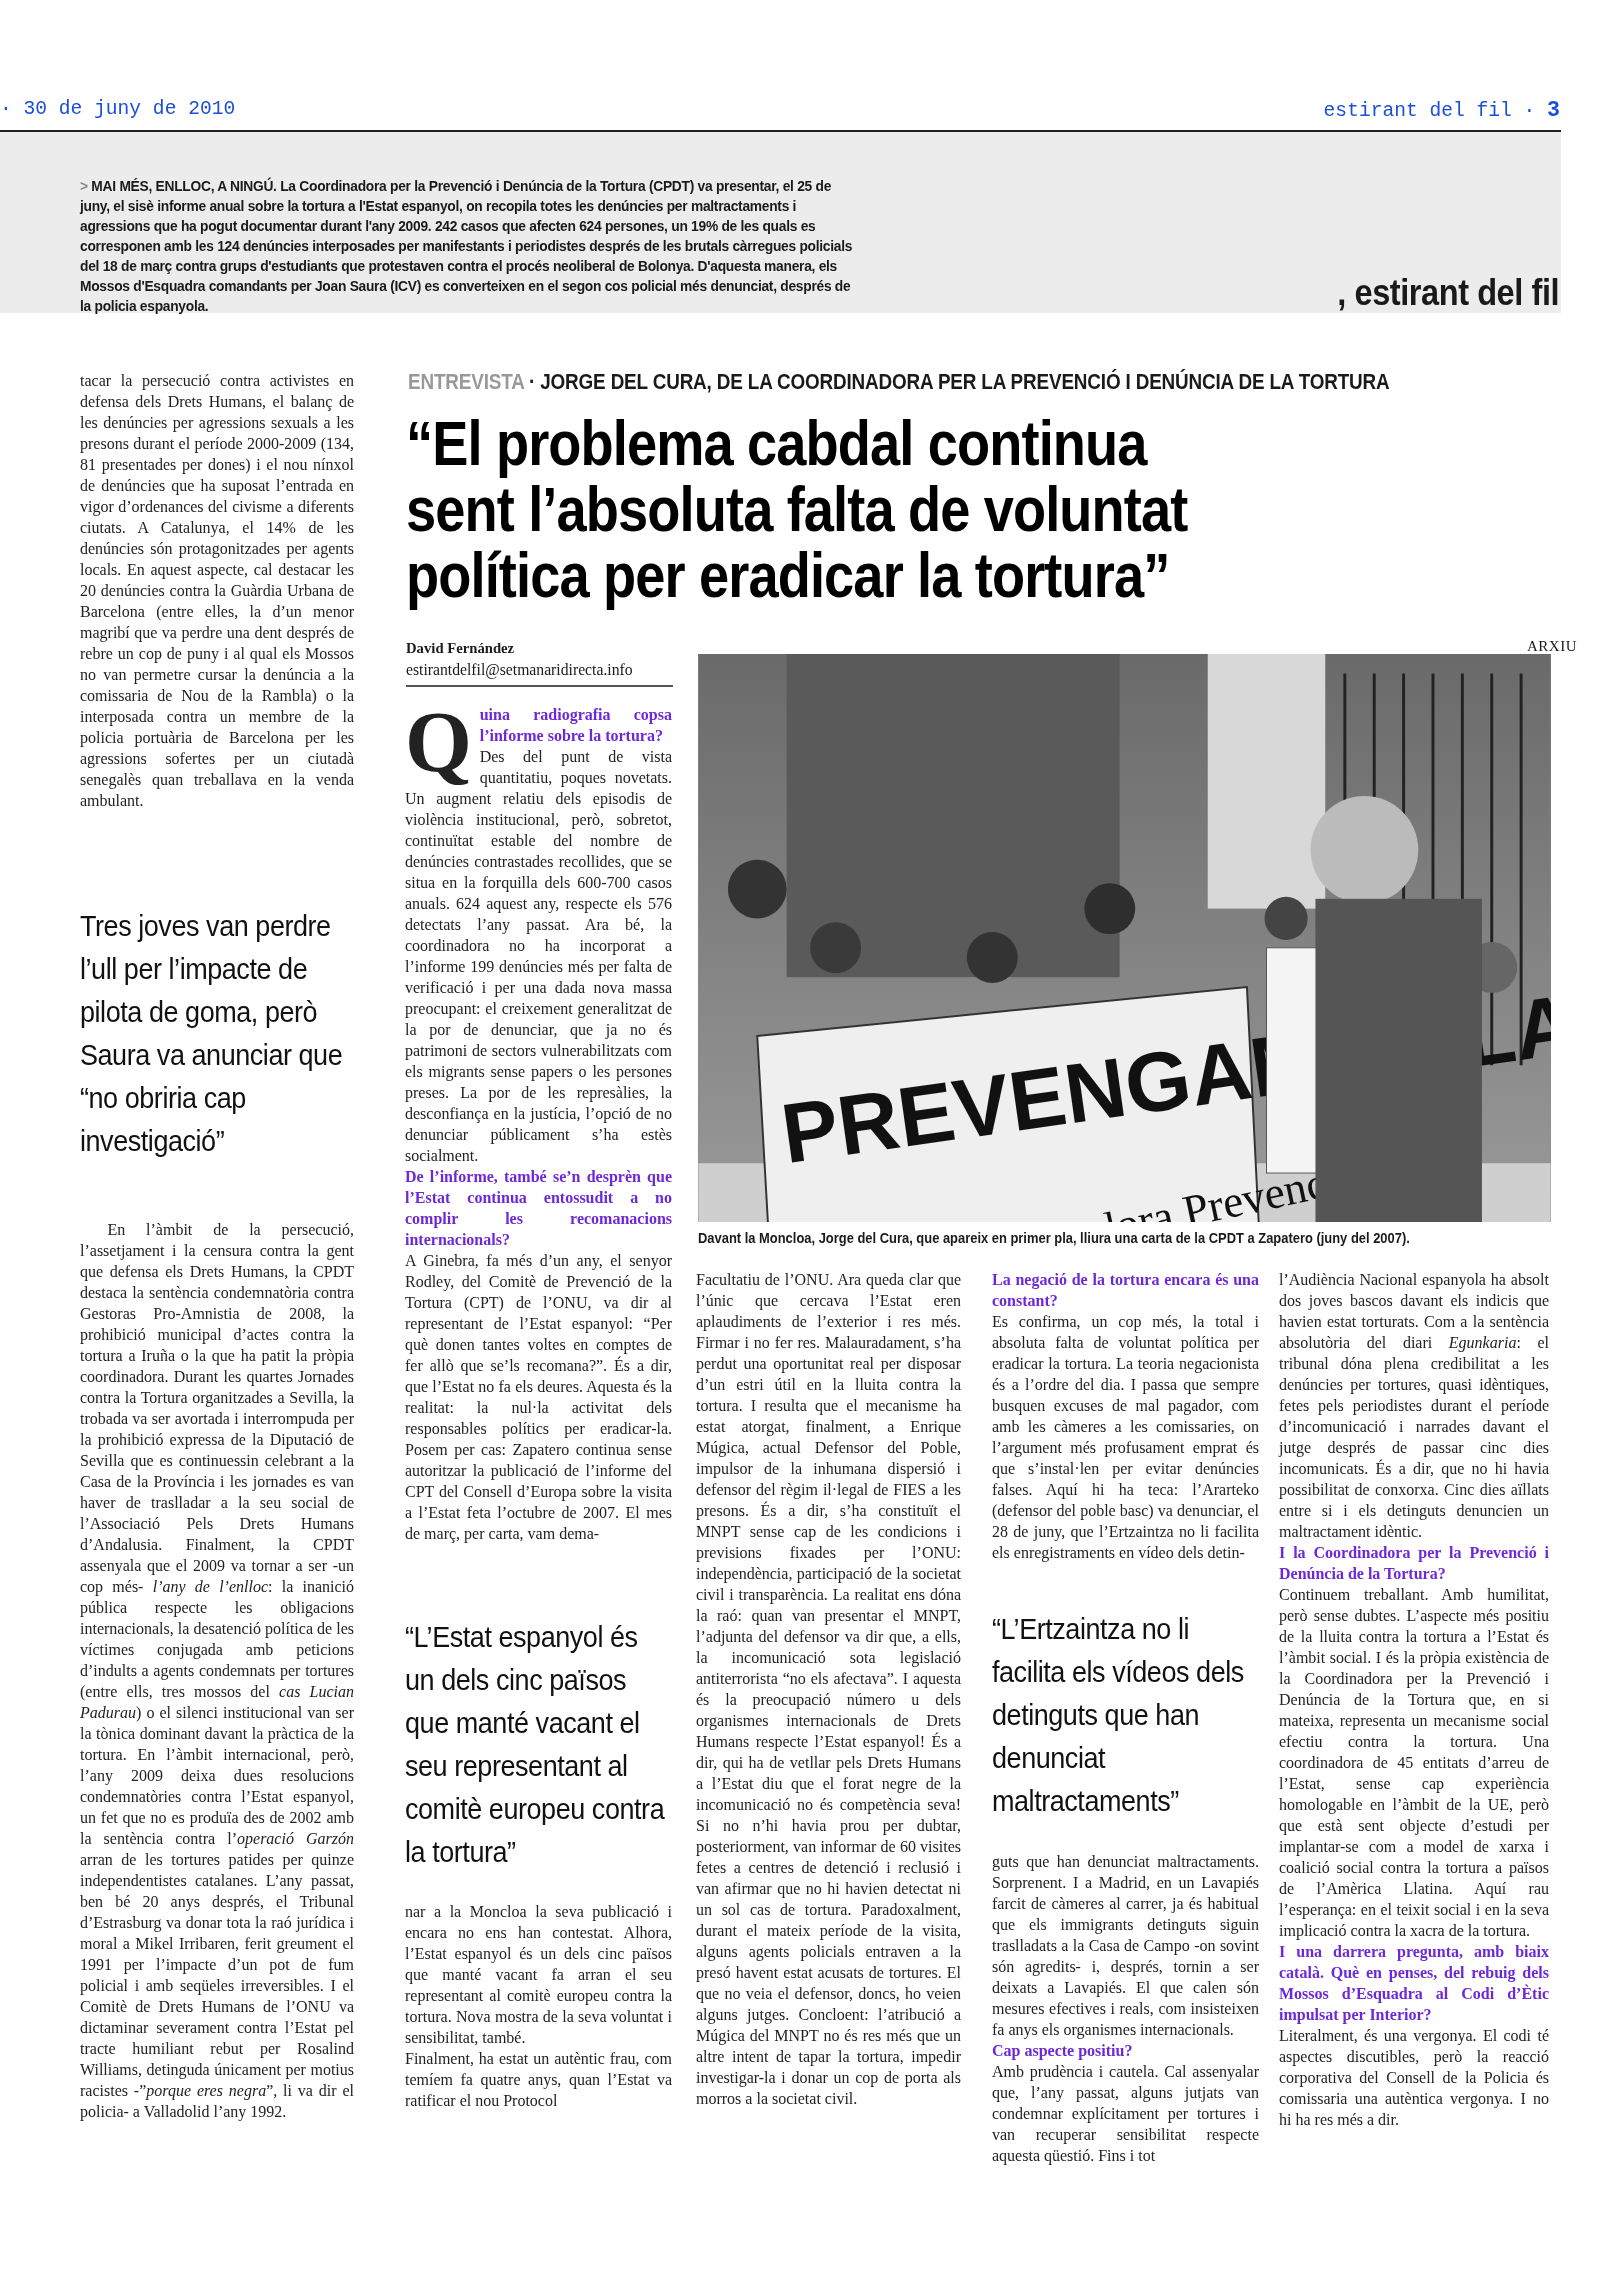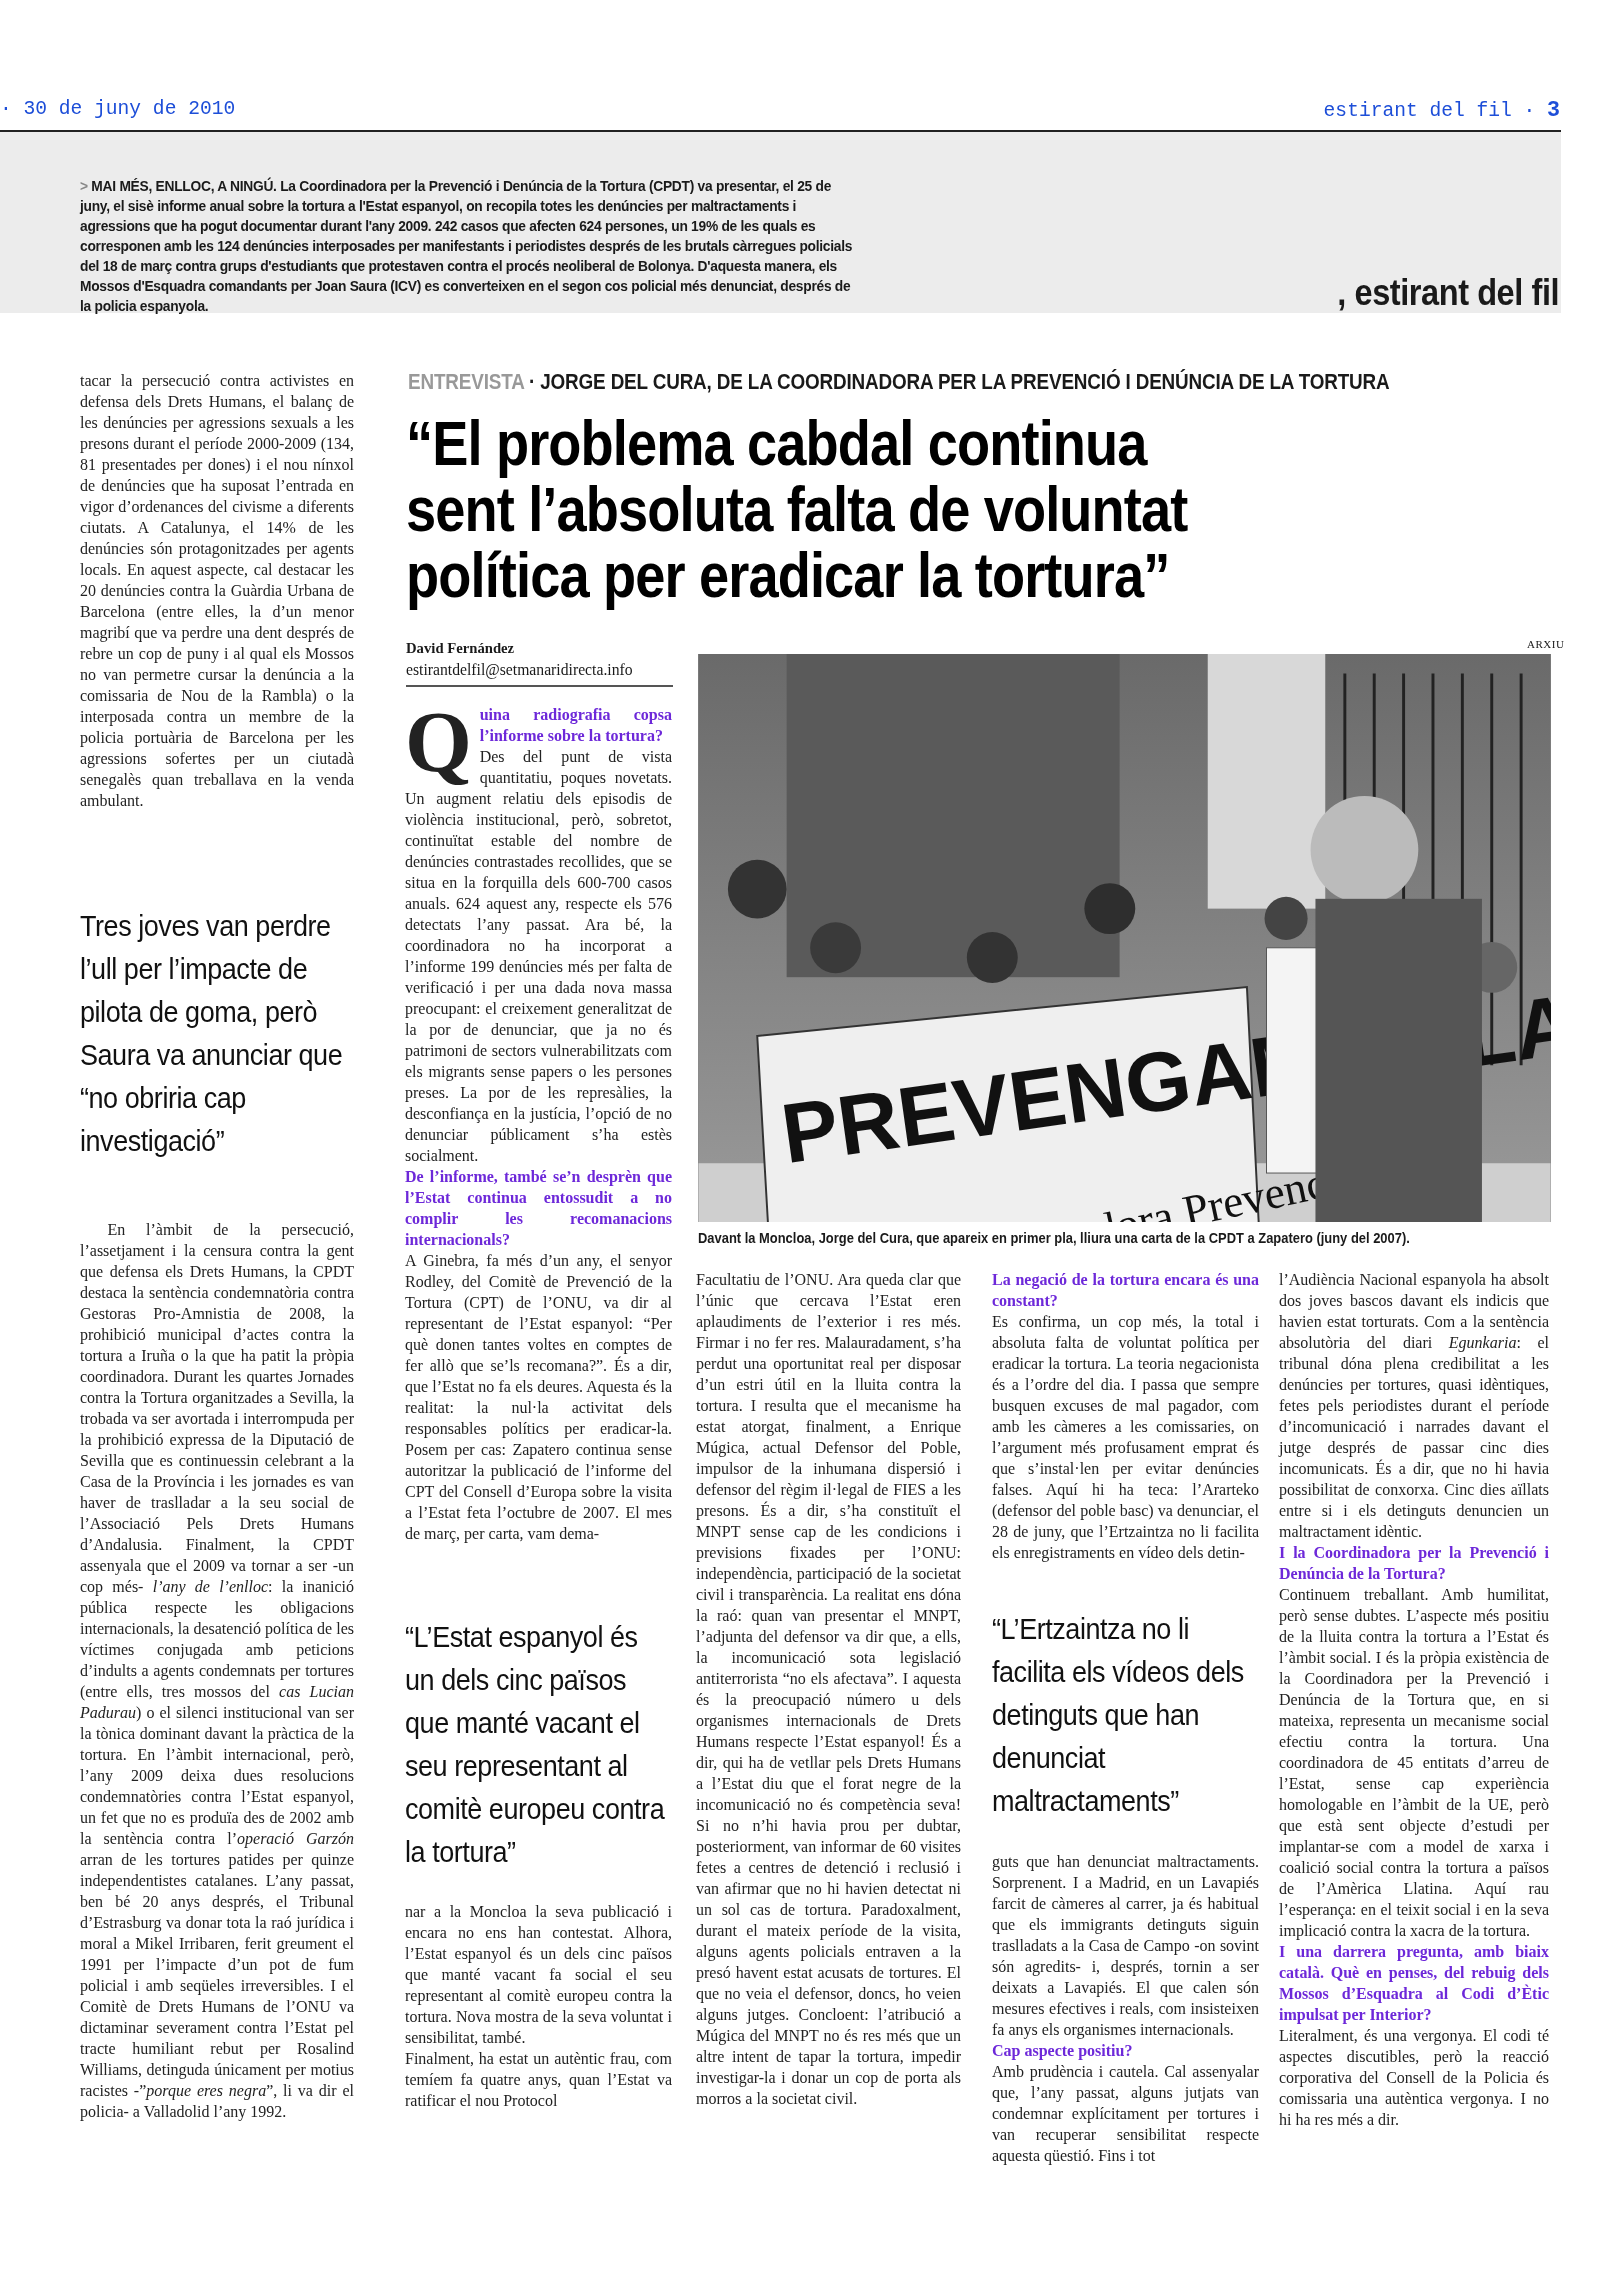--- a/index.html
+++ b/index.html
@@ -23,21 +23,21 @@
   .col3{left:696px;width:265px;}
   .col4{left:992px;width:267px;}
   .col5{left:1279px;width:270px;}
   .pullquote{font-family:"Liberation Sans",sans-serif;font-size:30px;line-height:43px;color:#111;letter-spacing:-0.5px;transform:scaleX(0.9);transform-origin:left top;}
   .kicker{left:408px;top:369px;font-family:"Liberation Sans",sans-serif;font-weight:bold;font-size:22.5px;letter-spacing:-0.2px;transform:scaleX(0.84);transform-origin:left top;white-space:nowrap;}
   .kicker .tag{color:#999;}
   .headline{left:406px;top:410px;width:1176px;font-family:"Liberation Sans",sans-serif;font-weight:bold;font-size:63px;line-height:66px;letter-spacing:-1px;transform:scaleX(0.86);transform-origin:left top;color:#000;}
   .byline-name{left:406px;top:640px;font-family:"Liberation Serif",serif;font-weight:bold;font-size:14.7px;}
   .byline-email{left:406px;top:661px;font-family:"Liberation Serif",serif;font-size:15.7px;}
   .byline-rule{left:406px;top:685px;width:267px;height:2px;background:#555;}
-  .credit{left:1527px;top:638px;font-family:"Liberation Serif",serif;font-size:11px;letter-spacing:0.5px;}
+  .credit{left:1527px;top:638px;font-family:"Liberation Serif",serif;font-size:15px;letter-spacing:0.5px;}
   .photo{left:698px;top:654px;width:853px;height:568px;overflow:hidden;background:#888;}
   .caption{left:698px;top:1230px;font-family:"Liberation Sans",sans-serif;font-weight:bold;font-size:14.7px;white-space:nowrap;transform:scaleX(0.88);transform-origin:left top;}
   .dropcap{float:left;font-family:"Liberation Serif",serif;font-weight:bold;font-size:86px;line-height:69px;margin:3.9px 7.8px 0 0;}
 </style>
 </head>
 <body>
 
 <div class="abs folio folio-left">· <span>30 de juny de 2010</span></div>
 <div class="abs folio folio-right"><span>estirant del fil</span> · <b>3</b></div>
 <div class="abs rule-top"></div>
@@ -106,21 +106,21 @@
 <div class="abs caption">Davant la Moncloa, Jorge del Cura, que apareix en primer pla, lliura una carta de la CPDT a Zapatero (juny del 2007).</div>
 
 <div class="abs body col2" style="top:704px;">
   <p><span class="dropcap">Q</span><b>uina radiografia copsa l’informe sobre la tortura?</b></p>
   <p>Des del punt de vista quantitatiu, poques novetats. Un augment relatiu dels episodis de violència institucional, però, sobretot, continuïtat estable del nombre de denúncies contrastades recollides, que se situa en la forquilla dels 600-700 casos anuals. 624 aquest any, respecte els 576 detectats l’any passat. Ara bé, la coordinadora no ha incorporat a l’informe 199 denúncies més per falta de verificació i per una dada nova massa preocupant: el creixement generalitzat de la por de denunciar, que ja no és patrimoni de sectors vulnerabilitzats com els migrants sense papers o les persones preses. La por de les represàlies, la desconfiança en la justícia, l’opció de no denunciar públicament s’ha estès socialment.</p>
   <p><b>De l’informe, també se’n desprèn que l’Estat continua entossudit a no complir les recomanacions internacionals?</b></p>
   <p>A Ginebra, fa més d’un any, el senyor Rodley, del Comitè de Prevenció de la Tortura (CPT) de l’ONU, va dir al representant de l’Estat espanyol: “Per què donen tantes voltes en comptes de fer allò que se’ls recomana?”. És a dir, que l’Estat no fa els deures. Aquesta és la realitat: la nul·la activitat dels responsables polítics per eradicar-la. Posem per cas: Zapatero continua sense autoritzar la publicació de l’informe del CPT del Consell d’Europa sobre la visita a l’Estat feta l’octubre de 2007. El mes de març, per carta, vam dema-</p>
 </div>
 <div class="abs pullquote" style="left:405px;top:1615px;width:294px;">“L’Estat espanyol és un dels cinc països que manté vacant el seu representant al comitè europeu contra la tortura”</div>
 <div class="abs body col2" style="top:1901px;">
-  <p>nar a la Moncloa la seva publicació i encara no ens han contestat. Alhora, l’Estat espanyol és un dels cinc països que manté vacant fa social el seu representant al comitè europeu contra la tortura. Nova mostra de la seva voluntat i sensibilitat, també.</p>
+  <p>nar a la Moncloa la seva publicació i encara no ens han contestat. Alhora, l’Estat espanyol és un dels cinc països que manté vacant fa arran el seu representant al comitè europeu contra la tortura. Nova mostra de la seva voluntat i sensibilitat, també.</p>
   <p>Finalment, ha estat un autèntic frau, com temíem fa quatre anys, quan l’Estat va ratificar el nou Protocol</p>
 </div>
 
 <div class="abs body col3" style="top:1269px;">
   <p>Facultatiu de l’ONU. Ara queda clar que l’únic que cercava l’Estat eren aplaudiments de l’exterior i res més. Firmar i no fer res. Malauradament, s’ha perdut una oportunitat real per disposar d’un estri útil en la lluita contra la tortura. I resulta que el mecanisme ha estat atorgat, finalment, a Enrique Múgica, actual Defensor del Poble, impulsor de la inhumana dispersió i defensor del règim il·legal de FIES a les presons. És a dir, s’ha constituït el MNPT sense cap de les condicions i previsions fixades per l’ONU: independència, participació de la societat civil i transparència. La realitat ens dóna la raó: quan van presentar el MNPT, l’adjunta del defensor va dir que, a ells, la incomunicació sota legislació antiterrorista “no els afectava”. I aquesta és la preocupació número u dels organismes internacionals de Drets Humans respecte l’Estat espanyol! És a dir, qui ha de vetllar pels Drets Humans a l’Estat diu que el forat negre de la incomunicació no és competència seva! Si no n’hi havia prou per dubtar, posteriorment, van informar de 60 visites fetes a centres de detenció i reclusió i van afirmar que no hi havien detectat ni un sol cas de tortura. Paradoxalment, durant el mateix període de la visita, alguns agents policials entraven a la presó havent estat acusats de tortures. El que no veia el defensor, doncs, ho veien alguns jutges. Concloent: l’atribució a Múgica del MNPT no és res més que un altre intent de tapar la tortura, impedir investigar-la i donar un cop de porta als morros a la societat civil.</p>
 </div>
 
 <div class="abs body col4" style="top:1269px;">
   <p><b>La negació de la tortura encara és una constant?</b></p>
   <p>Es confirma, un cop més, la total i absoluta falta de voluntat política per eradicar la tortura. La teoria negacionista és a l’ordre del dia. I passa que sempre busquen excuses de mal pagador, com amb les càmeres a les comissaries, on l’argument més profusament emprat és que s’instal·len per evitar denúncies falses. Aquí hi ha teca: l’Ararteko (defensor del poble basc) va denunciar, el 28 de juny, que l’Ertzaintza no li facilita els enregistraments en vídeo dels detin-</p>

